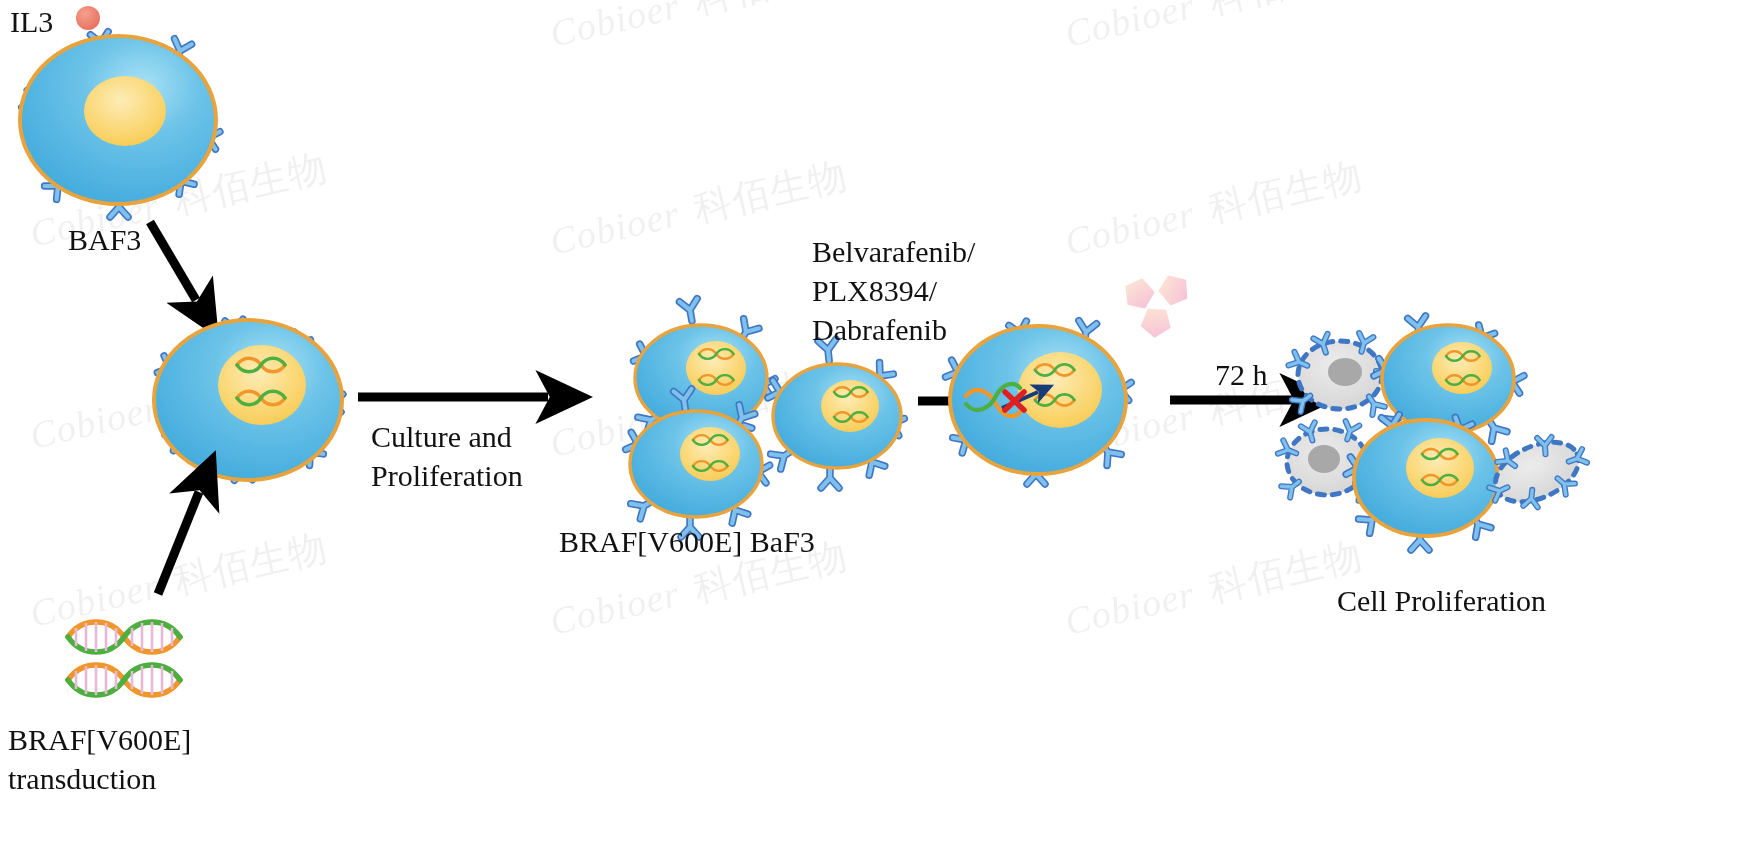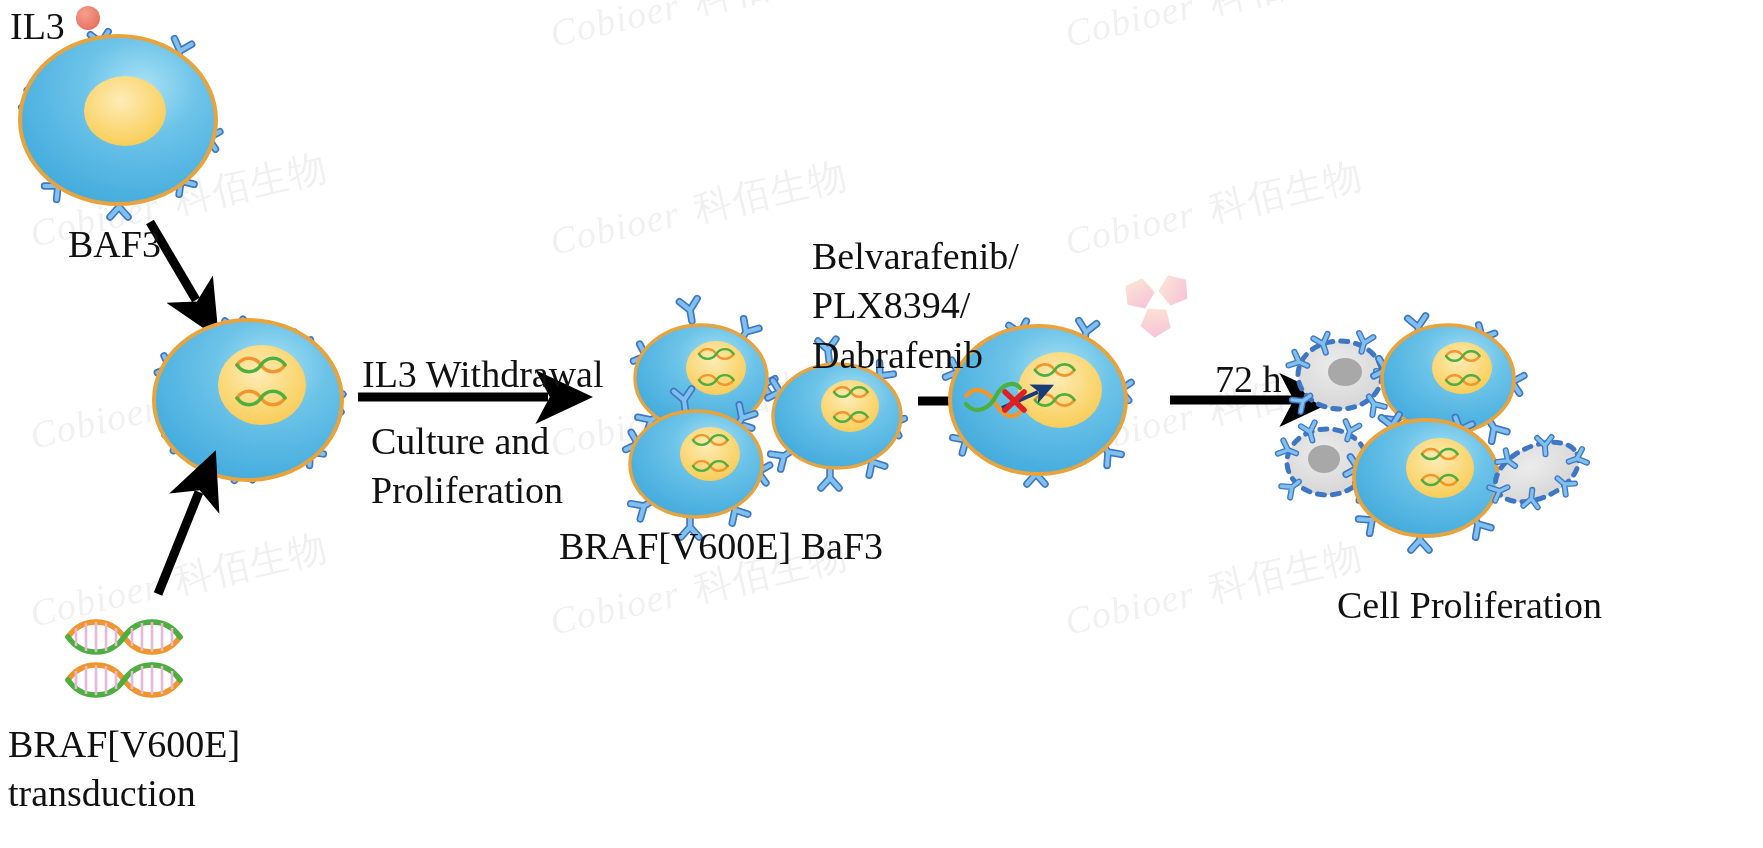--- a/index.html
+++ b/index.html
@@ -7,21 +7,21 @@
        font-family:"Liberation Serif","DejaVu Serif",serif;color:#111;}
   #stage{position:absolute;inset:0;}
 
   .wm{position:absolute;color:#000;opacity:.055;white-space:nowrap;
       transform:rotate(-13deg);transform-origin:left top;pointer-events:none;
       user-select:none;font-size:38px;letter-spacing:1px;}
   .wm .en{font-family:"Liberation Serif",serif;font-style:italic;}
   .wm .cn{font-family:"DejaVu Sans",sans-serif;margin-left:16px;}
 
   .lbl{position:absolute;white-space:pre-line;line-height:1.30;}
-  .f30{font-size:38px;}
+  .f30{font-size:30px;}
 
   svg.layer{position:absolute;left:0;top:0;width:1763px;height:848px;
             overflow:visible;pointer-events:none;}
 </style>
 </head>
 <body>
 
 <div id="stage">
 
   <div class="wm" style="left:545px;top:10px;"><span class="en">Cobioer</span><span class="cn">科佰生物</span></div>
@@ -301,21 +301,20 @@
     </g>
   </svg>
 
   <div class="lbl f30" style="left:10px;top:2px;">IL3</div>
 
   <div class="lbl f30" style="left:68px;top:220px;">BAF3</div>
 
   <div class="lbl f30" style="left:8px;top:720px;">BRAF[V600E]
 transduction</div>
 
-  <div class="lbl f30" style="left:362px;top:350px;">IL3 Withdrawal</div>
 
   <div class="lbl f30" style="left:371px;top:417px;">Culture and
 Proliferation</div>
 
   <div class="lbl f30" style="left:559px;top:522px;">BRAF[V600E] BaF3</div>
 
   <div class="lbl f30" style="left:812px;top:232px;">Belvarafenib/
 PLX8394/
 Dabrafenib</div>
 

